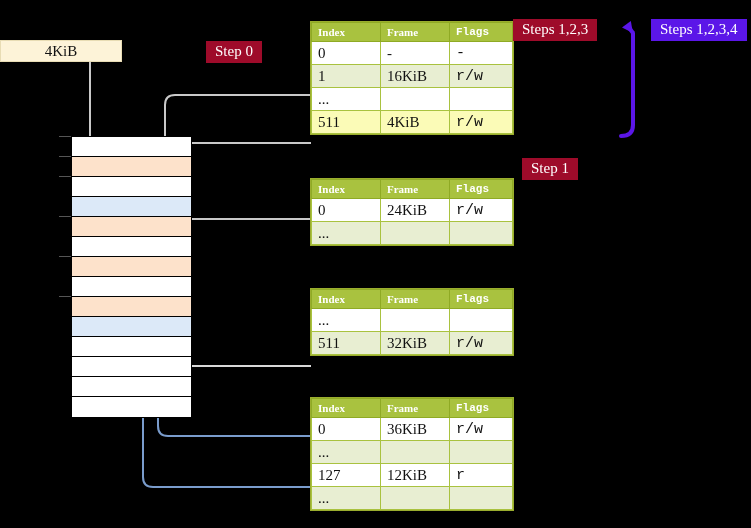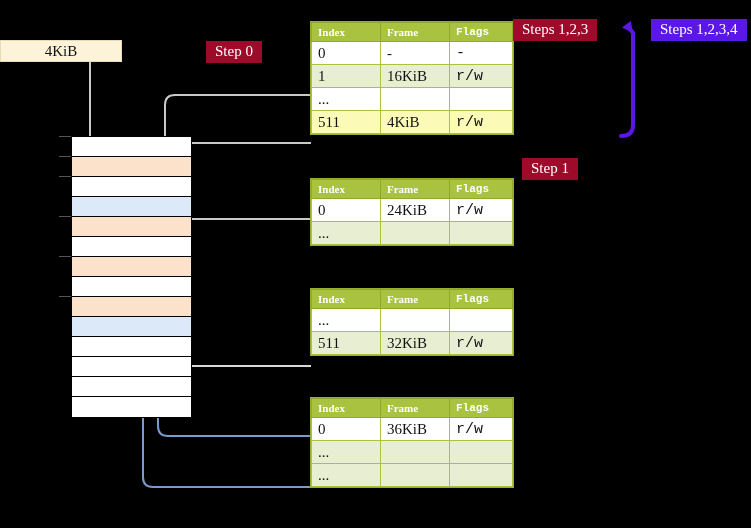--- a/index.html
+++ b/index.html
@@ -292,20 +292,25 @@
           <tr class="plain">
             <td class="col-idx">0</td>
             <td class="col-frame">36KiB</td>
             <td class="col-flags">r/w</td>
           </tr>
           <tr class="alt">
             <td class="col-idx">...</td>
             <td class="col-frame"></td>
             <td class="col-flags"></td>
           </tr>
+          <tr class="plain">
+            <td class="col-idx">127</td>
+            <td class="col-frame">12KiB</td>
+            <td class="col-flags">r</td>
+          </tr>
           <tr class="alt">
             <td class="col-idx">...</td>
             <td class="col-frame"></td>
             <td class="col-flags"></td>
           </tr>
         </tbody>
       </table>
     </div>
 
   <div id="badges-host">

